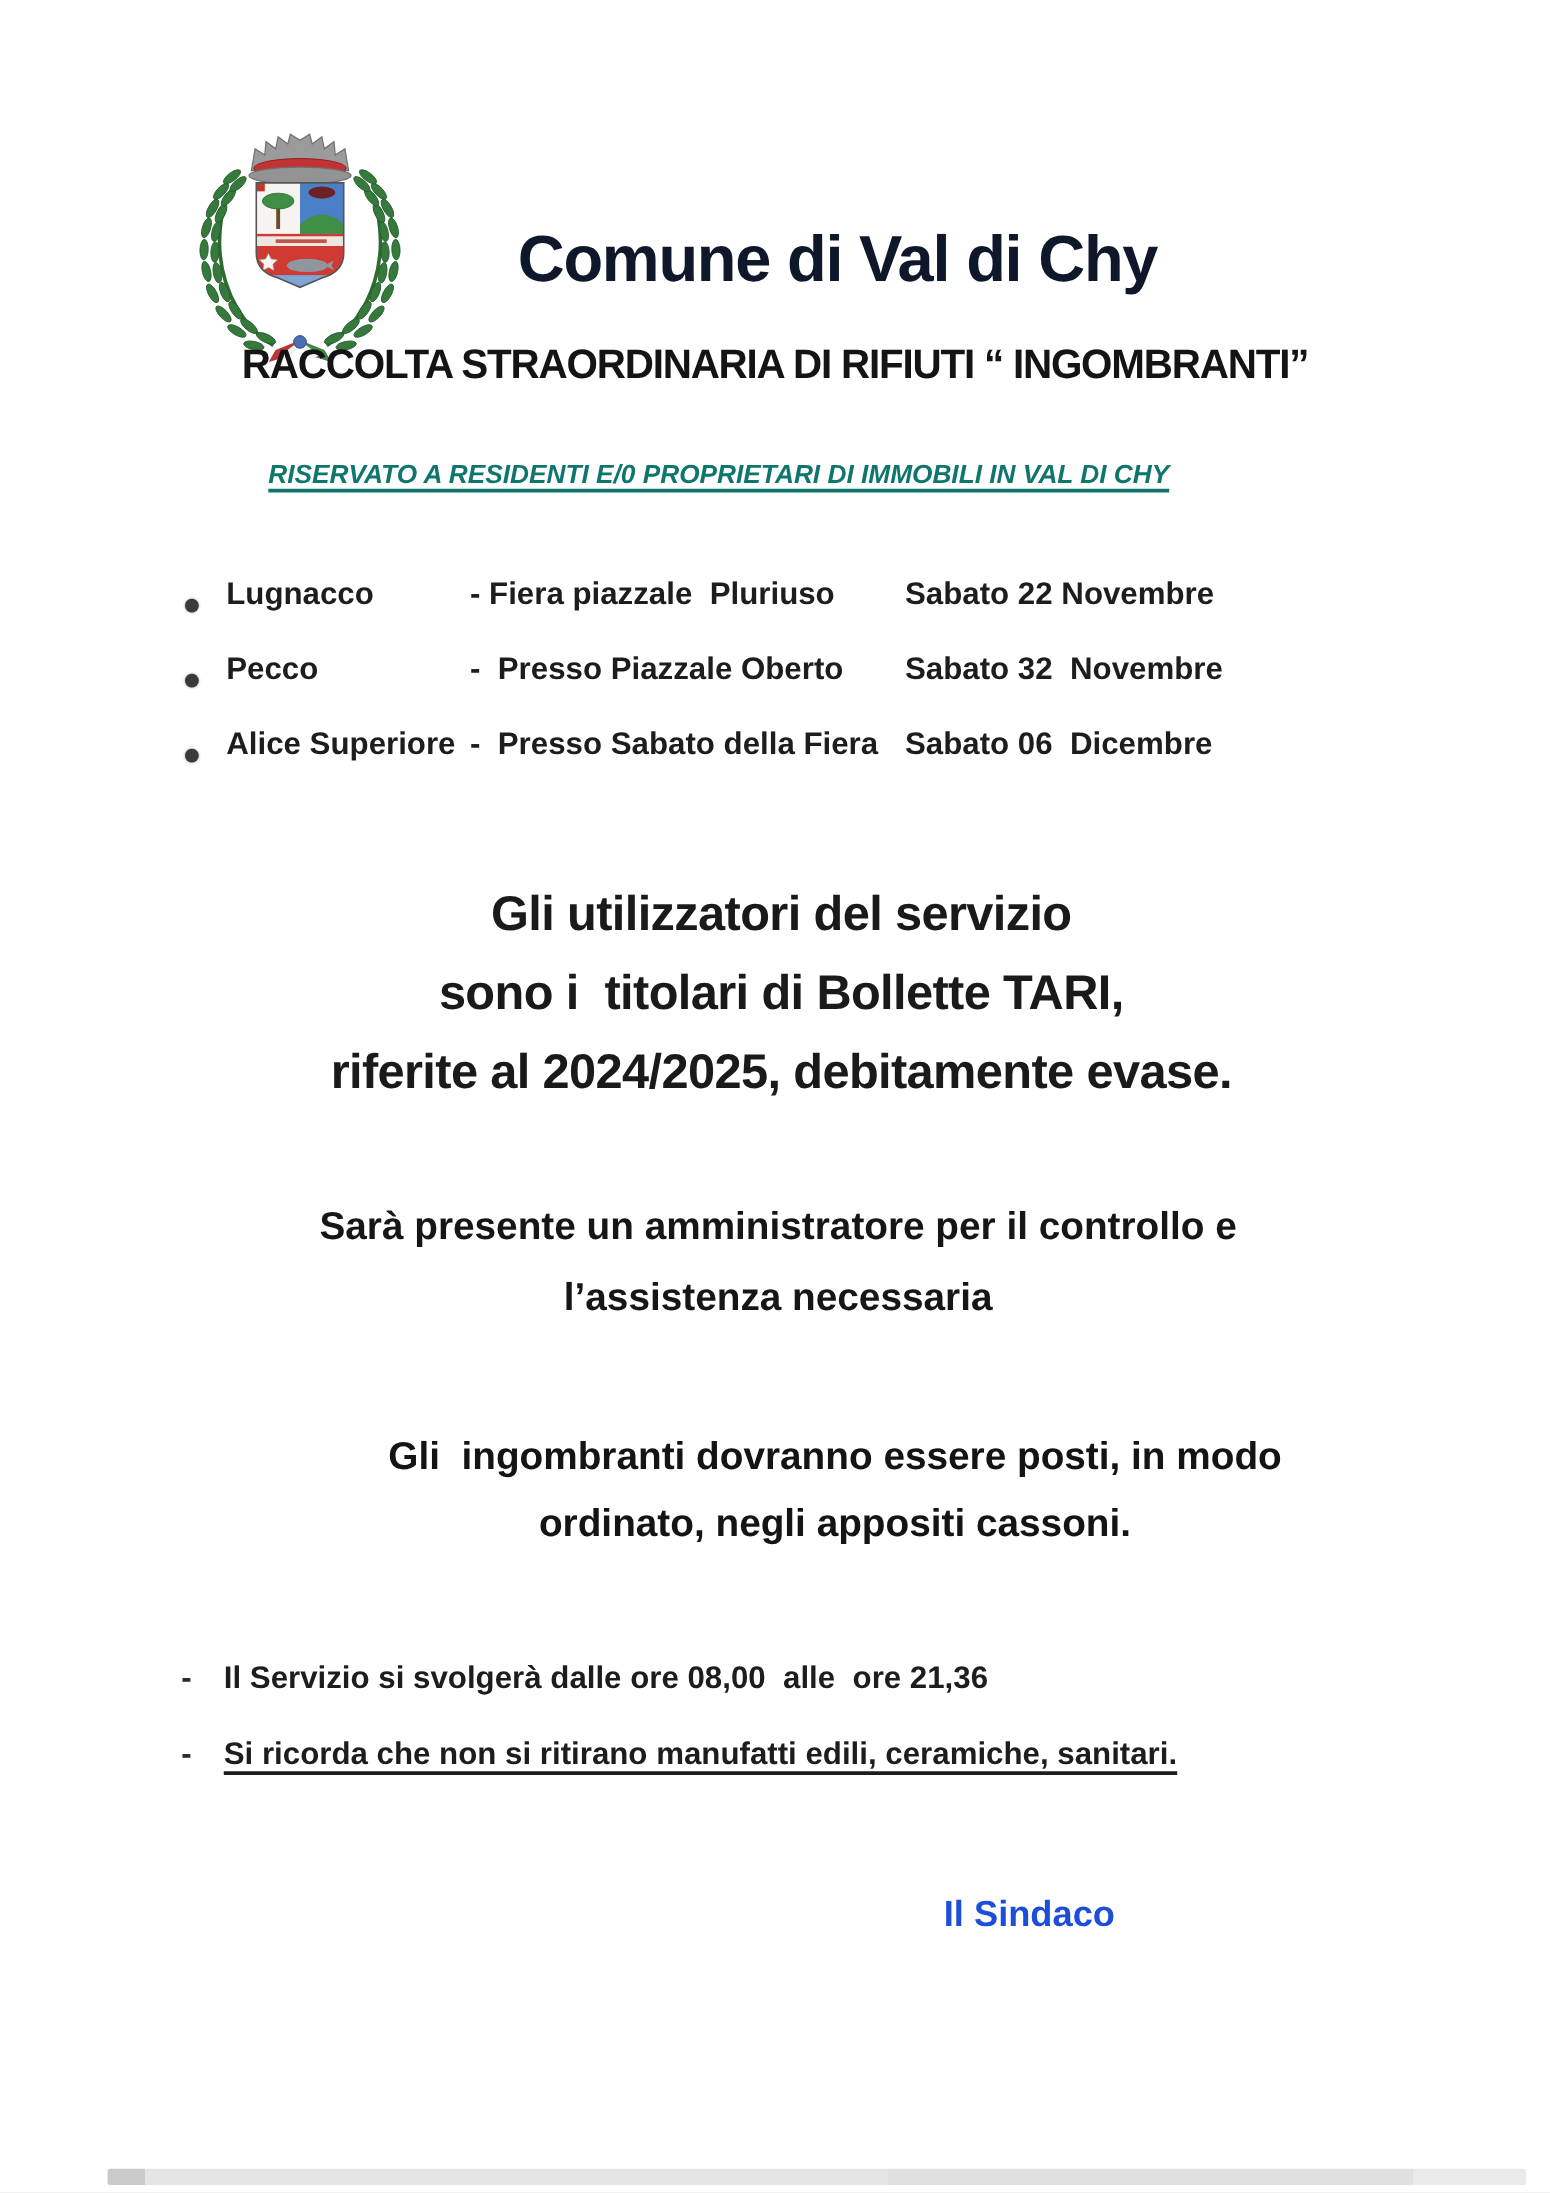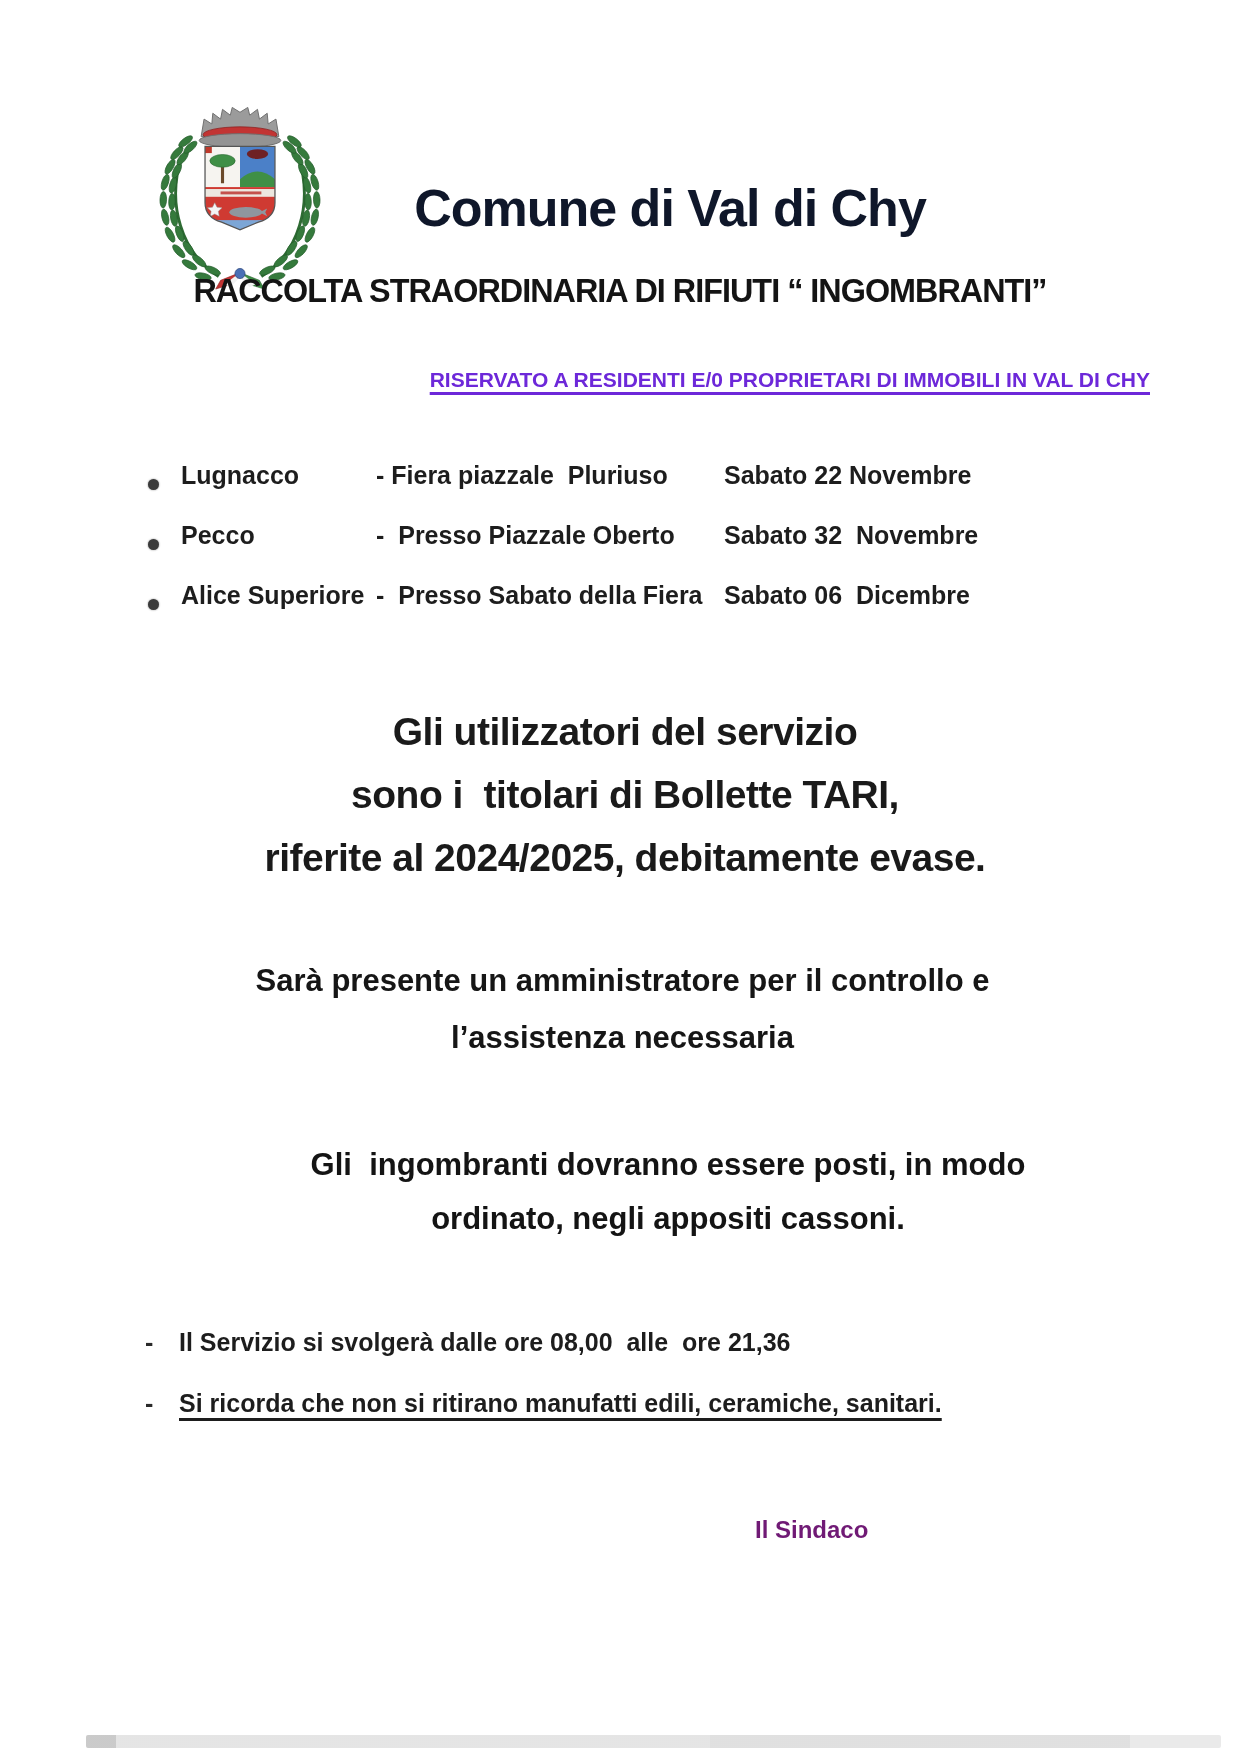--- a/index.html
+++ b/index.html
@@ -22,22 +22,23 @@
     font-size:52px;letter-spacing:-1px;color:#0f172a;
     text-align:center;
   }
   .headline{
     position:absolute;left:0;top:272px;width:1240px;
     font-size:33px;letter-spacing:-1px;color:#141414;
     text-align:center;transform:scaleX(.98);
   }
   .subtitle{
     position:absolute;left:0;top:368px;width:1150px;
-    font-size:21px;color:#6d28d9;
-    text-align:right;
+    font-size:21px;color:#0f766e;
+    text-align:center;
+    font-style:italic;
   }
   .subtitle .u{text-decoration:underline;text-underline-offset:5px;text-decoration-thickness:3px;}
 
   .schedule{position:absolute;left:140px;top:430px;width:960px;}
   .srow{display:flex;align-items:flex-end;height:60px;font-size:25px;}
   .bullet{
     width:11px;height:11px;border-radius:50%;
     background:#3a3a3a;box-shadow:0 0 2px #888;
     margin:10px 22px 0 8px;flex:0 0 auto;
   }
@@ -61,21 +62,21 @@
     color:#141414;text-align:center;padding-left:48px;
   }
 
   .notes{position:absolute;left:145px;top:1328px;width:1000px;}
   .nrow{display:flex;font-size:25px;height:61px;align-items:flex-start;}
   .ndash{width:34px;flex:0 0 auto;color:#2a2a2a;}
   .nrow.ul .ntext{text-decoration:underline;text-underline-offset:6px;text-decoration-thickness:3px;}
 
   .signature{
     position:absolute;left:755px;top:1516px;
-    font-size:24px;color:#701a75;
+    font-size:29px;color:#1d4ed8;
   }
 
   .scan-streak{
     position:absolute;left:86px;bottom:6px;width:1135px;height:13px;
     background:linear-gradient(90deg,#b9b9b9 0 30px,#dcdcdc 30px 55%,#d6d6d6 55% 92%,#e3e3e3 92%);
     opacity:.75;border-radius:2px;
   }
 </style>
 </head>
 <body>

